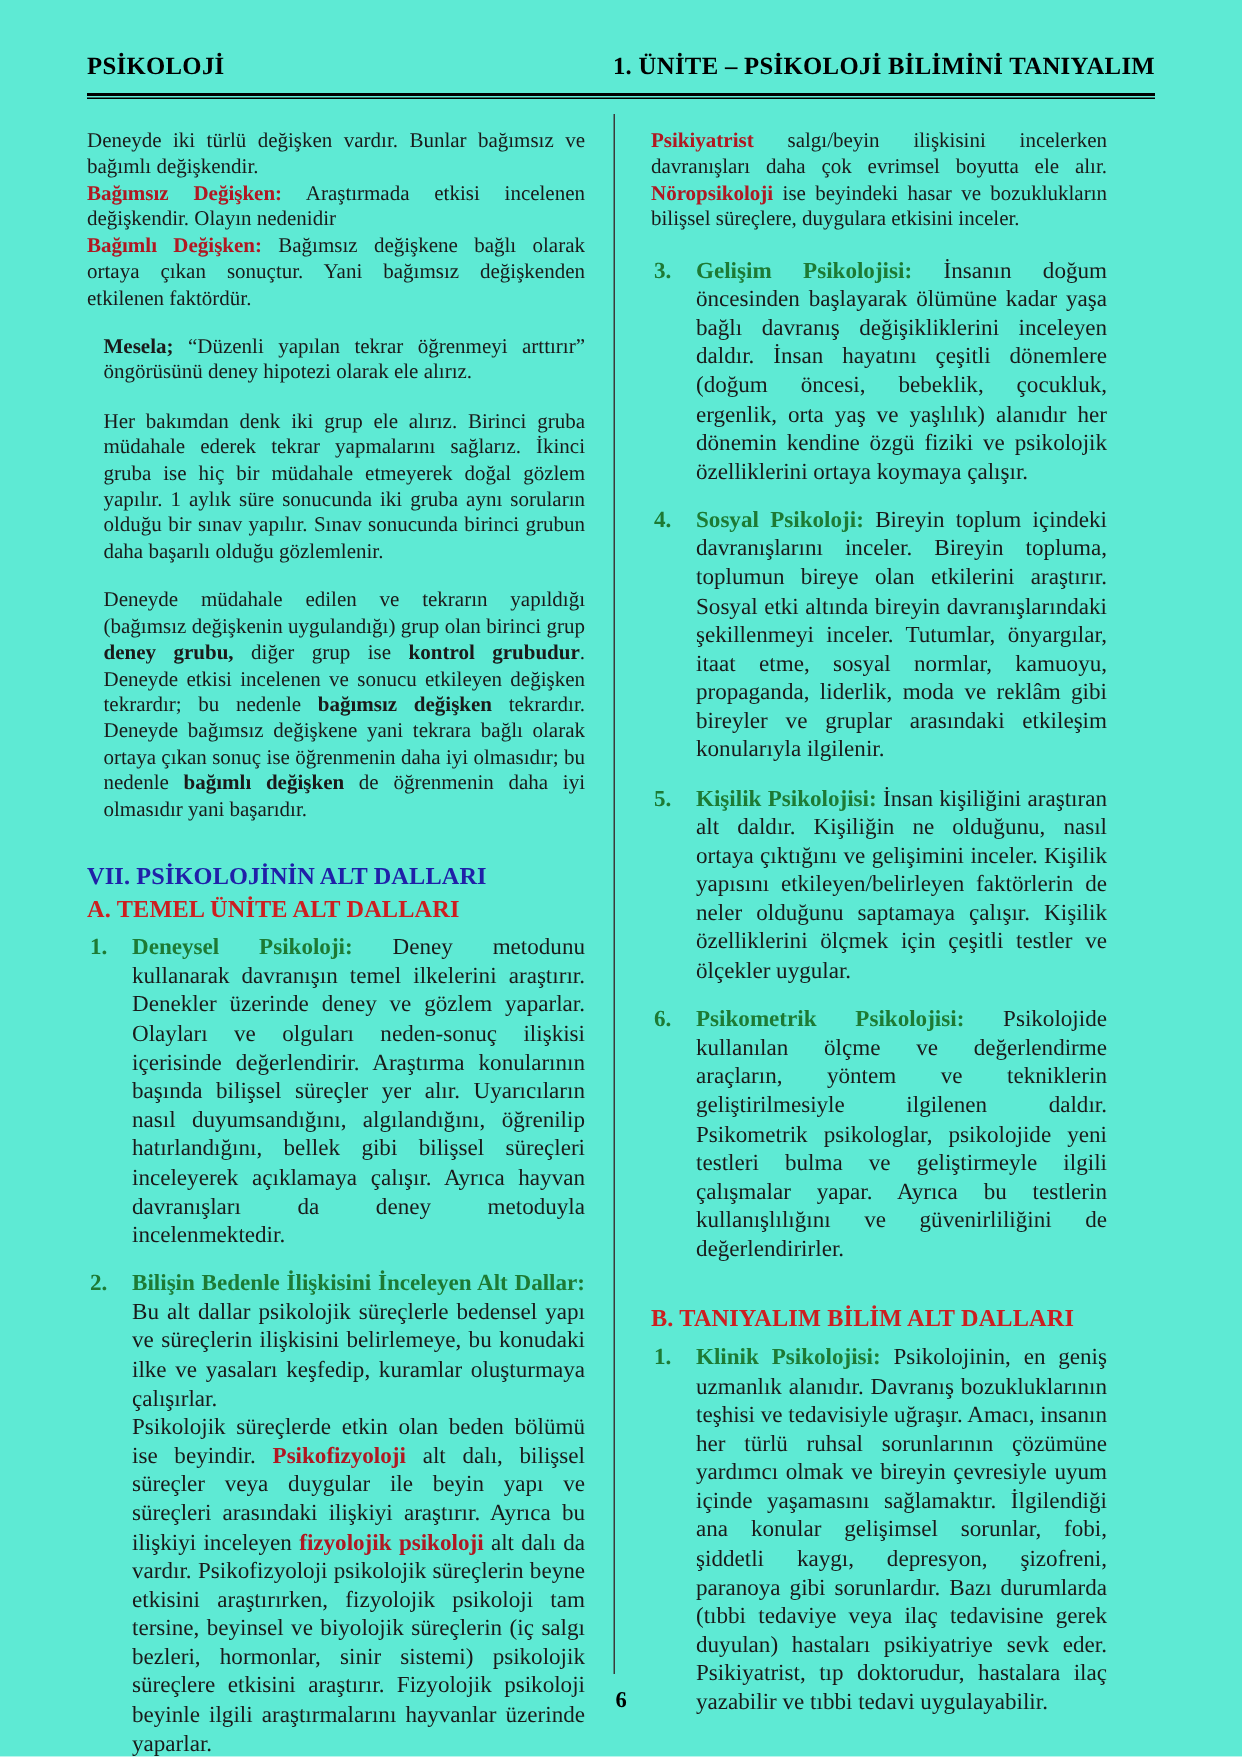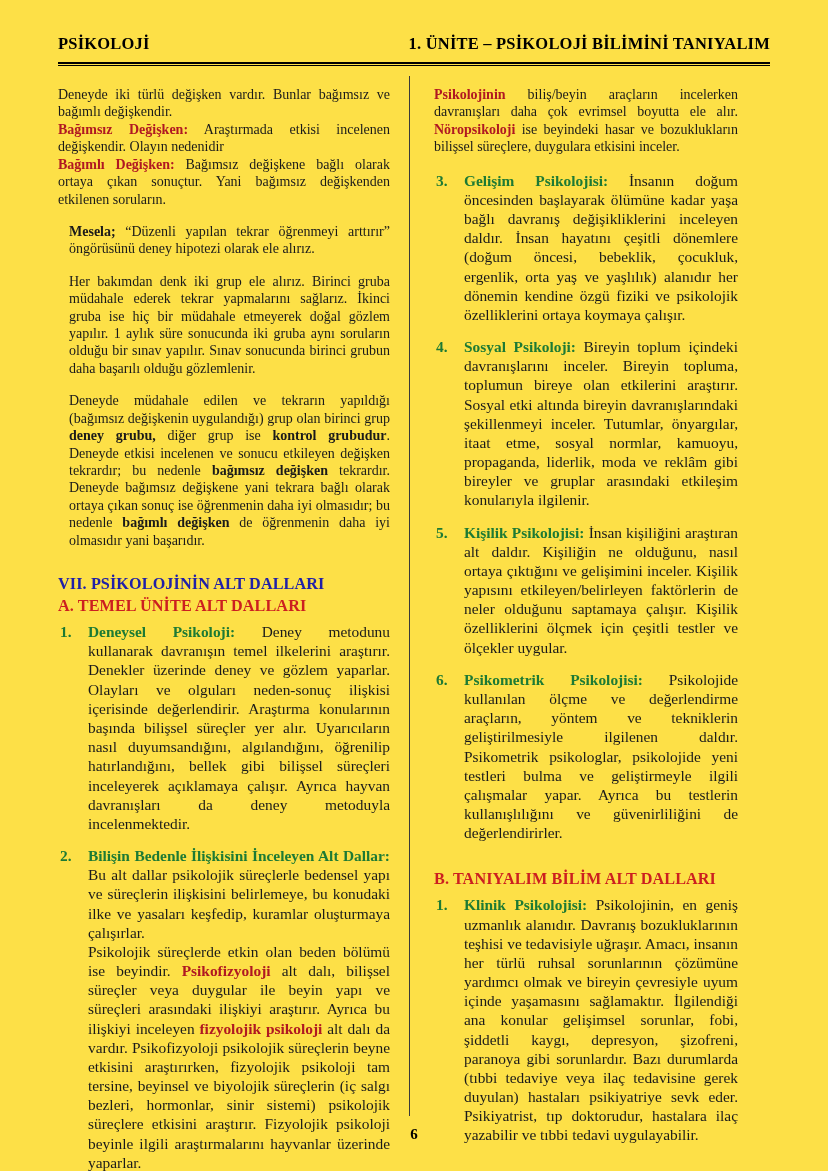--- a/index.html
+++ b/index.html
@@ -9,21 +9,21 @@
   }
   body {
     font-family: "Liberation Serif", "DejaVu Serif", serif;
     color: #1a1a1a;
   }
   .page {
     position: relative;
     width: 828px;
     height: 1171px;
     box-sizing: border-box;
-    background: #fde047;
+    background: #5eead4;
     overflow: hidden;
   }
 
   
   .header {
     position: absolute;
     left: 58px;
     right: 58px;
     top: 34px;
     display: flex;
@@ -168,21 +168,21 @@
 
       <p class="body">
         <span>Deneyde iki türlü değişken vardır. Bunlar bağımsız ve bağımlı değişkendir.</span>
       </p>
 
       <p class="body tight">
         <span class="red">Bağımsız Değişken:</span><span> Araştırmada etkisi incelenen değişkendir. Olayın nedenidir</span>
       </p>
 
       <p class="body tight">
-        <span class="red">Bağımlı Değişken:</span><span> Bağımsız değişkene bağlı olarak ortaya çıkan sonuçtur. Yani bağımsız değişkenden etkilenen soruların.</span>
+        <span class="red">Bağımlı Değişken:</span><span> Bağımsız değişkene bağlı olarak ortaya çıkan sonuçtur. Yani bağımsız değişkenden etkilenen faktördür.</span>
       </p>
 
       <p class="body gap">
         <span class="b">Mesela;</span><span> “Düzenli yapılan tekrar öğrenmeyi arttırır” öngörüsünü deney hipotezi olarak ele alırız.</span>
       </p>
 
       <p class="body gap">
         <span>Her bakımdan denk iki grup ele alırız.  Birinci gruba müdahale ederek tekrar yapmalarını sağlarız. İkinci gruba ise hiç bir müdahale etmeyerek doğal gözlem yapılır. 1 aylık süre sonucunda iki gruba aynı soruların olduğu bir sınav yapılır. Sınav sonucunda birinci grubun daha başarılı olduğu gözlemlenir.</span>
       </p>
 
@@ -202,21 +202,21 @@
           <span class="li-sub">
             <span>Psikolojik süreçlerde etkin olan beden bölümü ise beyindir. </span><span class="redplain">Psikofizyoloji</span><span> alt dalı, bilişsel süreçler veya duygular ile beyin yapı ve süreçleri arasındaki ilişkiyi araştırır. Ayrıca bu ilişkiyi inceleyen </span><span class="redplain">fizyolojik psikoloji</span><span> alt dalı da vardır. Psikofizyoloji psikolojik süreçlerin beyne etkisini araştırırken, fizyolojik psikoloji tam tersine, beyinsel ve biyolojik süreçlerin (iç salgı bezleri, hormonlar, sinir sistemi) psikolojik süreçlere etkisini araştırır. Fizyolojik psikoloji beyinle ilgili araştırmalarını hayvanlar üzerinde yaparlar.</span>
           </span>
         </li>
       </ol>
     </div>
 
     <div class="col col-right">
 
       <p class="body">
-        <span class="redplain">Psikolojinin</span><span> biliş/beyin araçların incelerken davranışları daha çok evrimsel boyutta ele alır. </span><span class="redplain">Nöropsikoloji</span><span> ise beyindeki hasar ve bozuklukların bilişsel süreçlere, duygulara etkisini inceler.</span>
+        <span class="redplain">Psikiyatrist</span><span> salgı/beyin ilişkisini incelerken davranışları daha çok evrimsel boyutta ele alır. </span><span class="redplain">Nöropsikoloji</span><span> ise beyindeki hasar ve bozuklukların bilişsel süreçlere, duygulara etkisini inceler.</span>
       </p>
 
       <ol class="numlist" style="margin-top:15px">
         <li>
           <span class="li-num">3.</span><span class="green">Gelişim Psikolojisi:</span><span> İnsanın doğum öncesinden başlayarak ölümüne kadar yaşa bağlı davranış değişikliklerini inceleyen daldır. İnsan hayatını çeşitli dönemlere (doğum öncesi, bebeklik, çocukluk, ergenlik, orta yaş ve yaşlılık) alanıdır her dönemin kendine özgü fiziki ve psikolojik özelliklerini ortaya koymaya çalışır.</span>
         </li>
         <li>
           <span class="li-num">4.</span><span class="green">Sosyal Psikoloji:</span><span> Bireyin toplum içindeki davranışlarını inceler. Bireyin topluma, toplumun bireye olan etkilerini araştırır. Sosyal etki altında bireyin davranışlarındaki şekillenmeyi inceler. Tutumlar, önyargılar, itaat etme, sosyal normlar, kamuoyu, propaganda, liderlik, moda ve reklâm gibi bireyler ve gruplar arasındaki etkileşim konularıyla ilgilenir.</span>
         </li>
         <li>

